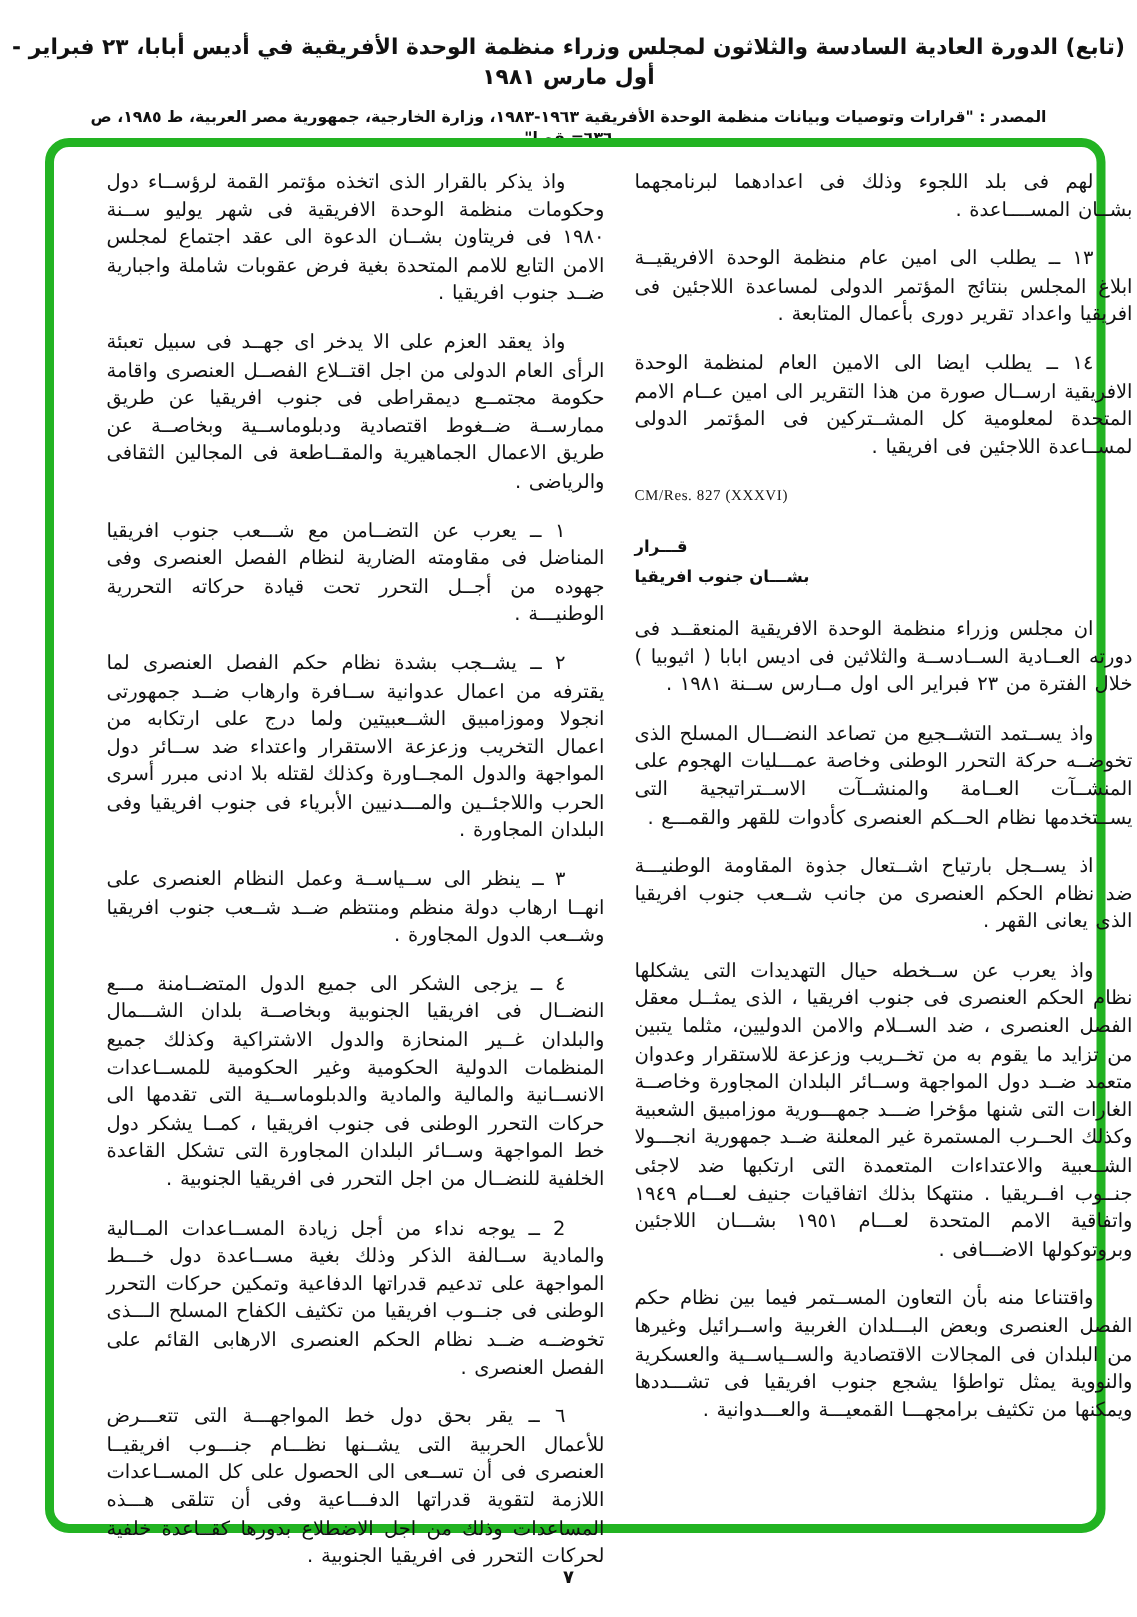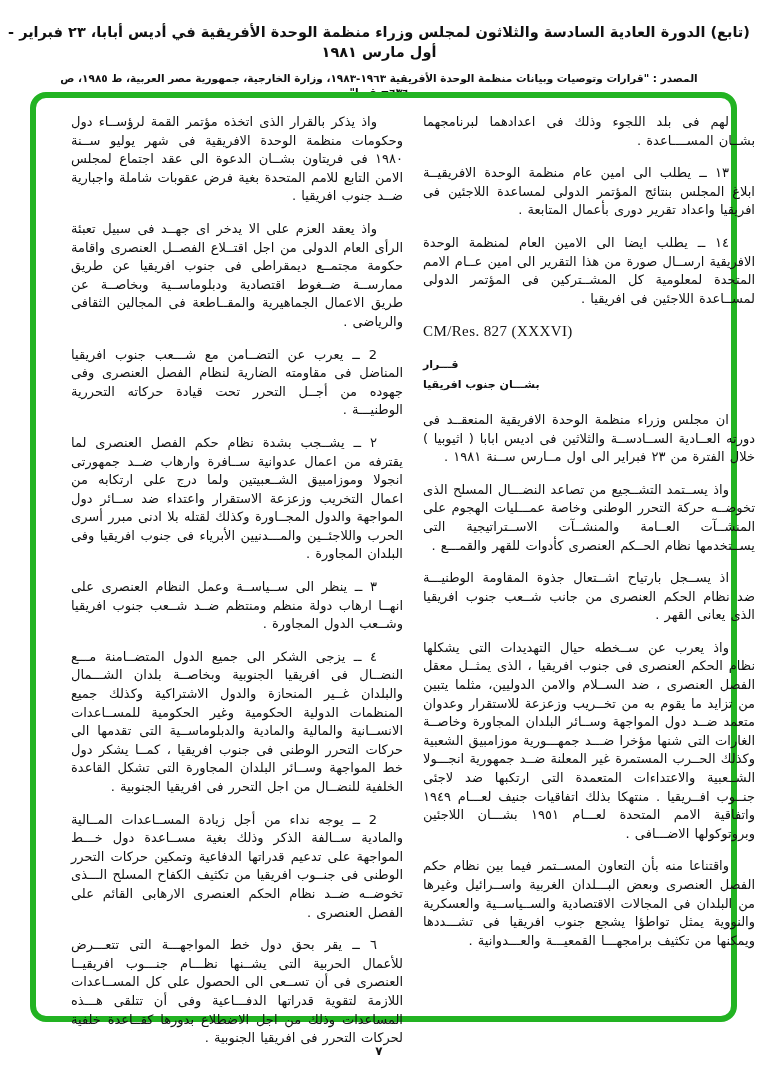--- a/index.html
+++ b/index.html
@@ -44,21 +44,21 @@
   .col-right { left: 396px; }
   .col-left  { left: 44px;  }
   .col p {
     margin: 0 0 14px 0;
     text-indent: 26px;
     word-spacing: 1px;
   }
   .resolution-ref {
     direction: ltr; text-align: left;
     font-family: "Liberation Serif", serif;
-    font-size: 15px; letter-spacing: 0.4px;
+    font-size: 10px; letter-spacing: 0.4px;
     margin: 10px 0 14px 0;
     text-indent: 0;
   }
   .res-heading, .res-subject {
     text-align: left; font-weight: bold;
     font-size: 11px; line-height: 20px;
     text-indent: 0; margin: 0;
   }
   .res-subject { margin-bottom: 16px; }
   .page-number {
@@ -89,21 +89,21 @@
   <p>ان مجلس وزراء منظمة الوحدة الافريقية المنعقــد فى دورته العــادية الســادســة والثلاثين فى اديس ابابا ( اثيوبيا ) خلال الفترة من ٢٣ فبراير الى اول مــارس ســنة ١٩٨١ .</p>
   <p>واذ يســتمد التشــجيع من تصاعد النضـــال المسلح الذى تخوضــه حركة التحرر الوطنى وخاصة عمـــليات الهجوم على المنشــآت العــامة والمنشــآت الاســتراتيجية التى يســتخدمها نظام الحــكم العنصرى كأدوات للقهر والقمـــع .</p>
   <p>اذ يســجل بارتياح اشــتعال جذوة المقاومة الوطنيـــة ضد نظام الحكم العنصرى من جانب شــعب جنوب افريقيا الذى يعانى القهر .</p>
   <p>واذ يعرب عن ســخطه حيال التهديدات التى يشكلها نظام الحكم العنصرى فى جنوب افريقيا ، الذى يمثــل معقل الفصل العنصرى ، ضد الســلام والامن الدوليين، مثلما يتبين من تزايد ما يقوم به من تخــريب وزعزعة للاستقرار وعدوان متعمد ضــد دول المواجهة وســائر البلدان المجاورة وخاصــة الغارات التى شنها مؤخرا ضـــد جمهـــورية موزامبيق الشعبية وكذلك الحــرب المستمرة غير المعلنة ضــد جمهورية انجـــولا الشــعبية والاعتداءات المتعمدة التى ارتكبها ضد لاجئى جنــوب افــريقيا . منتهكا بذلك اتفاقيات جنيف لعـــام ١٩٤٩ واتفاقية الامم المتحدة لعـــام ١٩٥١ بشـــان اللاجئين وبروتوكولها الاضـــافى .</p>
   <p>واقتناعا منه بأن التعاون المســتمر فيما بين نظام حكم الفصل العنصرى وبعض البـــلدان الغربية واســرائيل وغيرها من البلدان فى المجالات الاقتصادية والســياســية والعسكرية والنووية يمثل تواطؤا يشجع جنوب افريقيا فى تشـــددها ويمكنها من تكثيف برامجهـــا القمعيـــة والعـــدوانية .</p>
 </div>
 
 <div class="col col-left">
   <p>واذ يذكر بالقرار الذى اتخذه مؤتمر القمة لرؤســاء دول وحكومات منظمة الوحدة الافريقية فى شهر يوليو ســنة ١٩٨٠ فى فريتاون بشــان الدعوة الى عقد اجتماع لمجلس الامن التابع للامم المتحدة بغية فرض عقوبات شاملة واجبارية ضــد جنوب افريقيا .</p>
   <p>واذ يعقد العزم على الا يدخر اى جهــد فى سبيل تعبئة الرأى العام الدولى من اجل اقتــلاع الفصــل العنصرى واقامة حكومة مجتمــع ديمقراطى فى جنوب افريقيا عن طريق ممارســة ضــغوط اقتصادية ودبلوماســية وبخاصــة عن طريق الاعمال الجماهيرية والمقــاطعة فى المجالين الثقافى والرياضى .</p>
-  <p>2 ــ يعرب عن التضــامن مع شـــعب جنوب افريقيا المناضل فى مقاومته الضارية لنظام الفصل العنصرى وفى جهوده من أجــل التحرر تحت قيادة حركاته التحررية الوطنيـــة .</p>
+  <p>١ ــ يعرب عن التضــامن مع شـــعب جنوب افريقيا المناضل فى مقاومته الضارية لنظام الفصل العنصرى وفى جهوده من أجــل التحرر تحت قيادة حركاته التحررية الوطنيـــة .</p>
   <p>٢ ــ يشــجب بشدة نظام حكم الفصل العنصرى لما يقترفه من اعمال عدوانية ســافرة وارهاب ضــد جمهورتى انجولا وموزامبيق الشــعبيتين ولما درج على ارتكابه من اعمال التخريب وزعزعة الاستقرار واعتداء ضد ســائر دول المواجهة والدول المجــاورة وكذلك لقتله بلا ادنى مبرر أسرى الحرب واللاجئــين والمـــدنيين الأبرياء فى جنوب افريقيا وفى البلدان المجاورة .</p>
   <p>٣ ــ ينظر الى ســياســة وعمل النظام العنصرى على انهــا ارهاب دولة منظم ومنتظم ضــد شــعب جنوب افريقيا وشــعب الدول المجاورة .</p>
   <p>٤ ــ يزجى الشكر الى جميع الدول المتضــامنة مـــع النضــال فى افريقيا الجنوبية وبخاصــة بلدان الشـــمال والبلدان غــير المنحازة والدول الاشتراكية وكذلك جميع المنظمات الدولية الحكومية وغير الحكومية للمســاعدات الانســانية والمالية والمادية والدبلوماســية التى تقدمها الى حركات التحرر الوطنى فى جنوب افريقيا ، كمــا يشكر دول خط المواجهة وســائر البلدان المجاورة التى تشكل القاعدة الخلفية للنضــال من اجل التحرر فى افريقيا الجنوبية .</p>
   <p>2 ــ يوجه نداء من أجل زيادة المســاعدات المــالية والمادية ســالفة الذكر وذلك بغية مســاعدة دول خـــط المواجهة على تدعيم قدراتها الدفاعية وتمكين حركات التحرر الوطنى فى جنــوب افريقيا من تكثيف الكفاح المسلح الـــذى تخوضــه ضــد نظام الحكم العنصرى الارهابى القائم على الفصل العنصرى .</p>
   <p>٦ ــ يقر بحق دول خط المواجهـــة التى تتعـــرض للأعمال الحربية التى يشــنها نظـــام جنـــوب افريقيــا العنصرى فى أن تســعى الى الحصول على كل المســاعدات اللازمة لتقوية قدراتها الدفـــاعية وفى أن تتلقى هـــذه المساعدات وذلك من اجل الاضطلاع بدورها كقــاعدة خلفية لحركات التحرر فى افريقيا الجنوبية .</p>
 </div>
 
 <div class="page-number">٧</div>
 
 </body></html>

